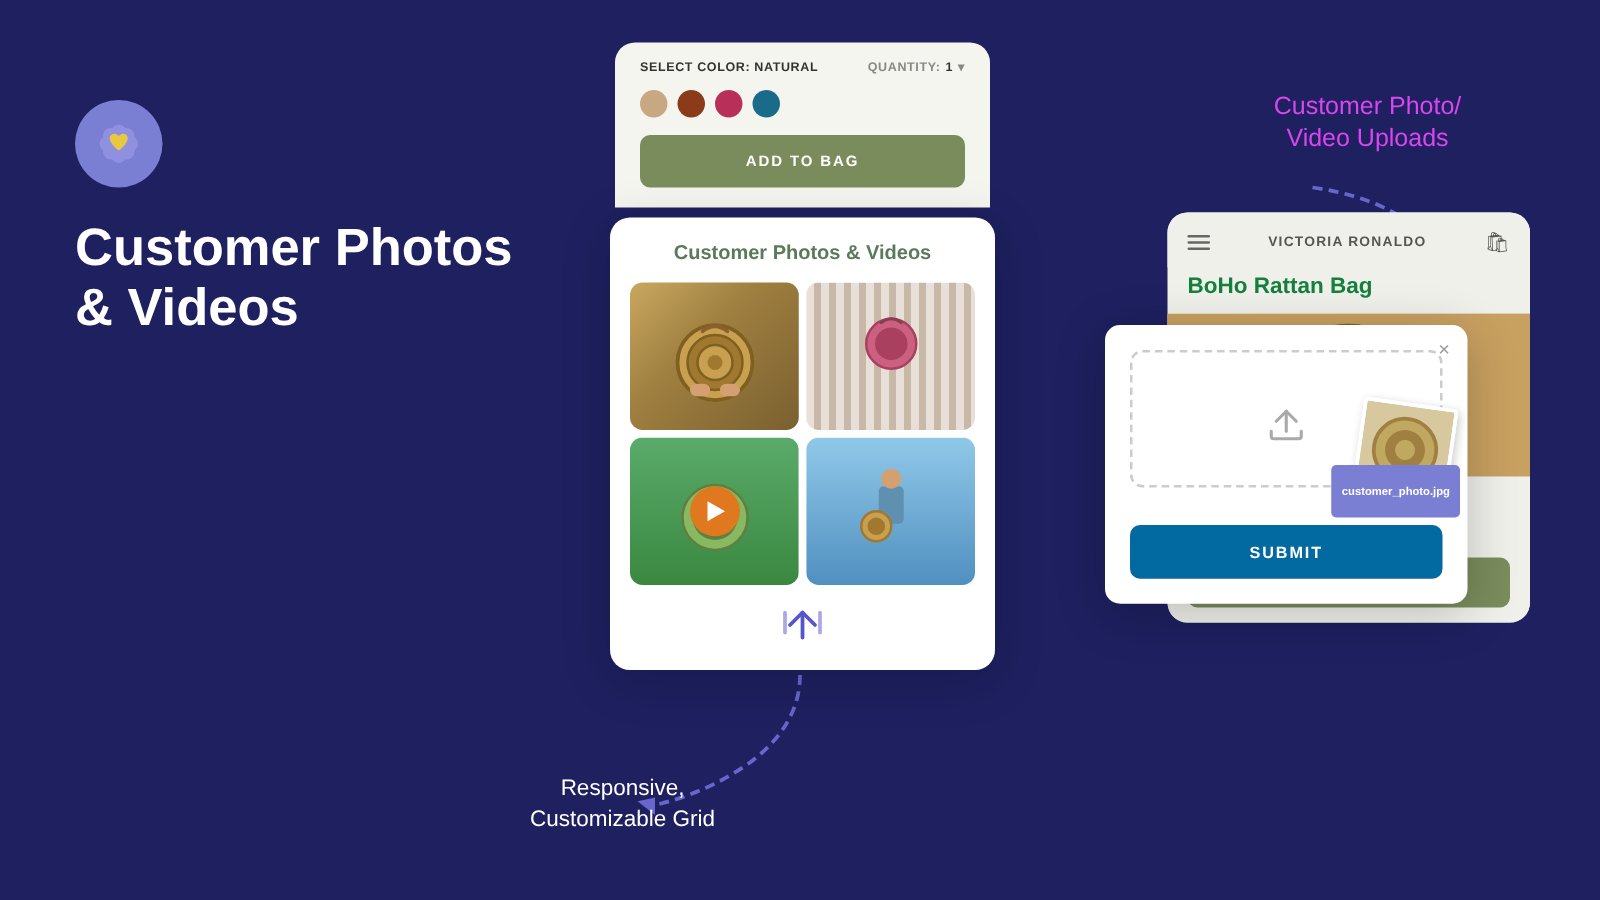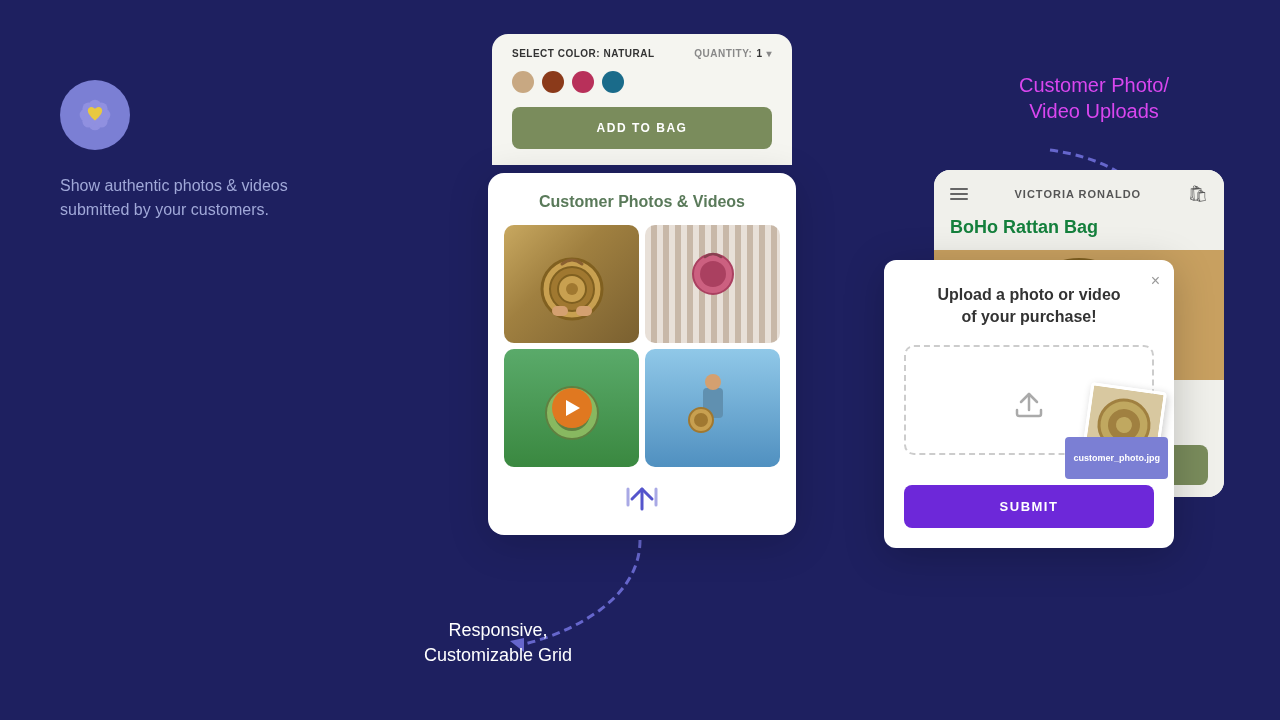--- a/index.html
+++ b/index.html
@@ -319,21 +319,21 @@
       right: -16px;
       background: #7b7fd4;
       color: white;
       font-size: 9px;
       font-weight: 600;
       padding: 16px 8px;
       border-radius: 4px;
     }
     .submit-btn {
       width: 100%;
-      background: #6d28d9;
+      background: #0369a1;
       color: white;
       border: none;
       border-radius: 8px;
       padding: 14px;
       font-size: 13px;
       font-weight: 700;
       letter-spacing: 1.5px;
       text-transform: uppercase;
       cursor: pointer;
       margin-top: 16px;
@@ -414,22 +414,22 @@
       <circle cx="13" cy="13" r="7" fill="#9090e0"></circle>
       <circle cx="27" cy="13" r="7" fill="#9090e0"></circle>
       <circle cx="13" cy="27" r="7" fill="#9090e0"></circle>
       <circle cx="27" cy="27" r="7" fill="#9090e0"></circle>
       <circle cx="20" cy="20" r="10" fill="#9090e0"></circle>
 
       <path d="M20 26 C20 26 12 20 12 15 C12 12.5 14 11 16 11 C18 11 20 13 20 13 C20 13 22 11 24 11 C26 11 28 12.5 28 15 C28 20 20 26 20 26Z" fill="#e8c840"></path>
     </svg>
   </div>
 
-  <p class="subtitle" style="white-space: pre-line;">Show authentic photos &amp; videos
-submitted by your customers.</p>
+  <h1 class="main-title" style="white-space: pre-line;">Customer Photos
+&amp; Videos</h1>
 </div>
 
 <div class="center-widget">
 
   <div class="product-bar">
     <div class="product-bar-top">
       <div class="select-color-label">
         <span>SELECT COLOR:</span> 
         <span style="color:#333; font-weight:700;">NATURAL</span>
       </div>
@@ -545,22 +545,20 @@
       <circle cx="145" cy="65" r="55" fill="#a07830" stroke="#806020" stroke-width="4"></circle>
       <circle cx="145" cy="65" r="38" fill="#c8a050" stroke="#806020" stroke-width="3"></circle>
       <circle cx="145" cy="65" r="22" fill="#a07830" stroke="#806020" stroke-width="2"></circle>
       <circle cx="145" cy="65" r="10" fill="#c8a050"></circle>
       <path d="M120 22 Q145 10 170 22" stroke="#8a6030" stroke-width="5" fill="none" stroke-linecap="round"></path>
     </svg>
   </div>
 
   <div class="upload-modal">
     <span class="modal-close">×</span>
-    <div class="modal-title" style="white-space: pre-line;">Upload a photo or video
-of your purchase!</div>
     <div class="upload-area">
       <svg width="36" height="36" viewBox="0 0 36 36" xmlns="http://www.w3.org/2000/svg">
         <path d="M18 28 L18 12" stroke="#aaa" stroke-width="2.5" stroke-linecap="round"></path>
         <path d="M10 20 L18 12 L26 20" stroke="#aaa" stroke-width="2.5" stroke-linecap="round" stroke-linejoin="round" fill="none"></path>
         <path d="M6 28 L6 32 Q6 34 8 34 L28 34 Q30 34 30 32 L30 28" stroke="#aaa" stroke-width="2.5" stroke-linecap="round" fill="none"></path>
       </svg>
 
       <div class="photo-preview">
         <svg width="70" height="70" viewBox="0 0 70 70" xmlns="http://www.w3.org/2000/svg">
           <rect width="70" height="70" fill="#d8c8a0"></rect>

